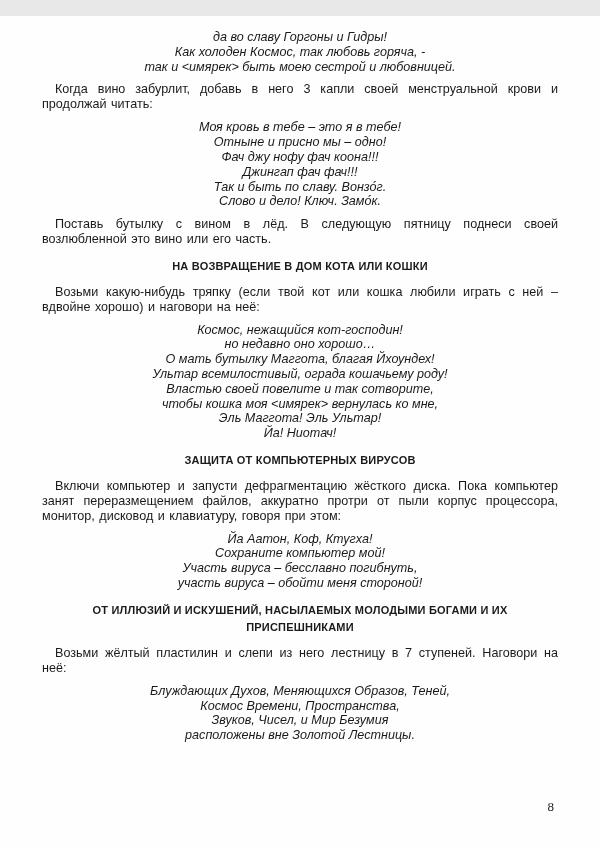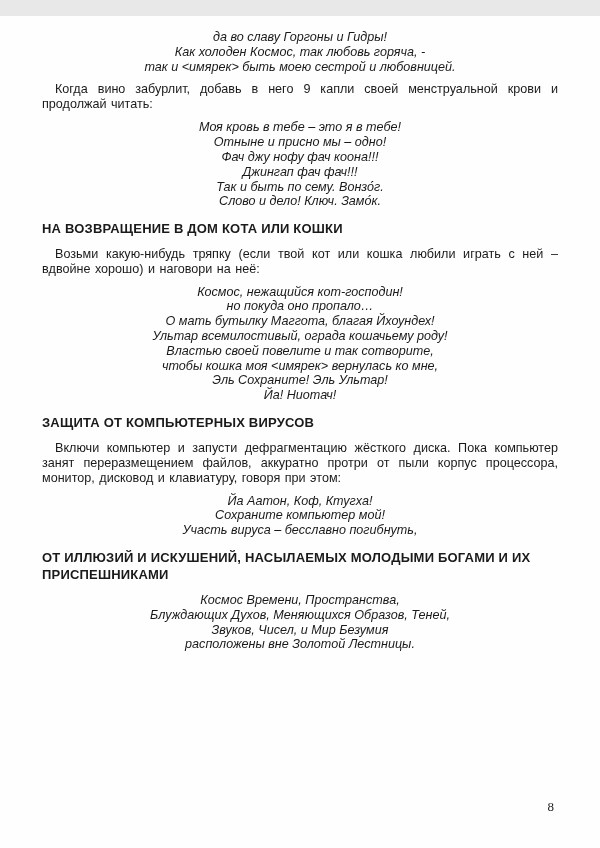--- a/index.html
+++ b/index.html
@@ -29,23 +29,23 @@
   .verse .vline { display: block; }
   .para {
     text-align: justify;
     text-indent: 13px;
     font-size: 12.6px;
     line-height: 15px;
     margin: 8px 0;
     word-spacing: 1px;
   }
   .heading {
-    text-align: left;
+    text-align: center;
     font-weight: bold;
-    font-size: 13px;
+    font-size: 11px;
     line-height: 17.5px;
     margin: 11px 0 9px 0;
     letter-spacing: 0.2px;
   }
   .pagenum {
     position: absolute;
     top: 783px;
     right: 46px;
     font-family: "Liberation Serif", serif;
     font-size: 13px;
@@ -56,63 +56,66 @@
 <body>
 
 <div class="page">
 
   <div class="verse" style="margin-top:0;">
     <span class="vline">да во славу Горгоны и Гидры!</span>
     <span class="vline">Как холоден Космос, так любовь горяча, -</span>
     <span class="vline">так и &lt;имярек&gt; быть моею сестрой и любовницей.</span>
   </div>
 
-  <p class="para">Когда вино забурлит, добавь в него 9 капли своей менструальной крови и продолжай читать:</p>
+  <p class="para">Когда вино забурлит, добавь в него 3 капли своей менструальной крови и продолжай читать:</p>
 
   <div class="verse">
     <span class="vline">Моя кровь в тебе – это я в тебе!</span>
     <span class="vline">Отныне и присно мы – одно!</span>
     <span class="vline">Фач джу нофу фач коона!!!</span>
     <span class="vline">Джингап фач фач!!!</span>
-    <span class="vline">Так и быть по сему. Вонзо́г.</span>
+    <span class="vline">Так и быть по славу. Вонзо́г.</span>
     <span class="vline">Слово и дело! Ключ. Замо́к.</span>
   </div>
 
+  <p class="para">Поставь бутылку с вином в лёд. В следующую пятницу поднеси своей возлюбленной это вино или его часть.</p>
 
   <h2 class="heading">НА ВОЗВРАЩЕНИЕ В ДОМ КОТА ИЛИ КОШКИ</h2>
 
   <p class="para">Возьми какую-нибудь тряпку (если твой кот или кошка любили играть с ней – вдвойне хорошо) и наговори на неё:</p>
 
   <div class="verse">
     <span class="vline">Космос, нежащийся кот-господин!</span>
-    <span class="vline">но покуда оно пропало…</span>
+    <span class="vline">но недавно оно хорошо…</span>
     <span class="vline">О мать бутылку Маггота, благая Йхоундех!</span>
     <span class="vline">Ультар всемилостивый, ограда кошачьему роду!</span>
     <span class="vline">Властью своей повелите и так сотворите,</span>
     <span class="vline">чтобы кошка моя &lt;имярек&gt; вернулась ко мне,</span>
-    <span class="vline">Эль Сохраните! Эль Ультар!</span>
+    <span class="vline">Эль Маггота! Эль Ультар!</span>
     <span class="vline">Йа! Ниотач!</span>
   </div>
 
 
   <h2 class="heading">ЗАЩИТА ОТ КОМПЬЮТЕРНЫХ ВИРУСОВ</h2>
 
   <p class="para">Включи компьютер и запусти дефрагментацию жёсткого диска. Пока компьютер занят переразмещением файлов, аккуратно протри от пыли корпус процессора, монитор, дисковод и клавиатуру, говоря при этом:</p>
 
   <div class="verse">
     <span class="vline">Йа Аатон, Коф, Ктугха!</span>
     <span class="vline">Сохраните компьютер мой!</span>
     <span class="vline">Участь вируса – бесславно погибнуть,</span>
+    <span class="vline">участь вируса – обойти меня стороной!</span>
   </div>
 
   <h2 class="heading">ОТ ИЛЛЮЗИЙ И ИСКУШЕНИЙ, НАСЫЛАЕМЫХ МОЛОДЫМИ БОГАМИ И ИХ ПРИСПЕШНИКАМИ</h2>
 
+  <p class="para">Возьми жёлтый пластилин и слепи из него лестницу в 7 ступеней. Наговори на неё:</p>
 
   <div class="verse">
+    <span class="vline">Блуждающих Духов, Меняющихся Образов, Теней,</span>
     <span class="vline">Космос Времени, Пространства,</span>
-    <span class="vline">Блуждающих Духов, Меняющихся Образов, Теней,</span>
     <span class="vline">Звуков, Чисел, и Мир Безумия</span>
     <span class="vline">расположены вне Золотой Лестницы.</span>
   </div>
 
   <div class="pagenum">8</div>
 
 </div>
 
 </body></html>

